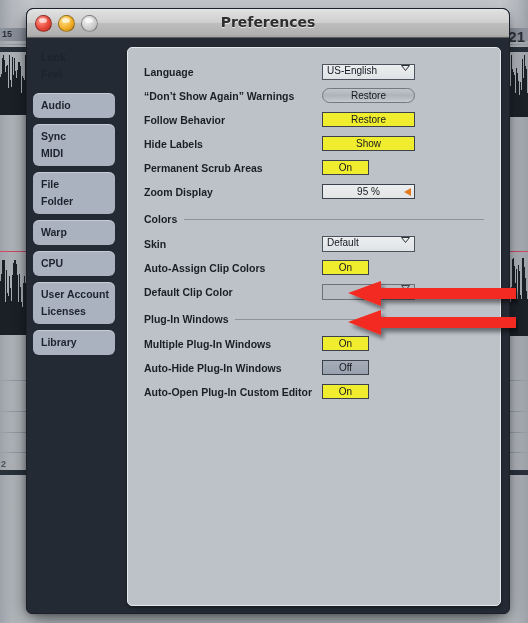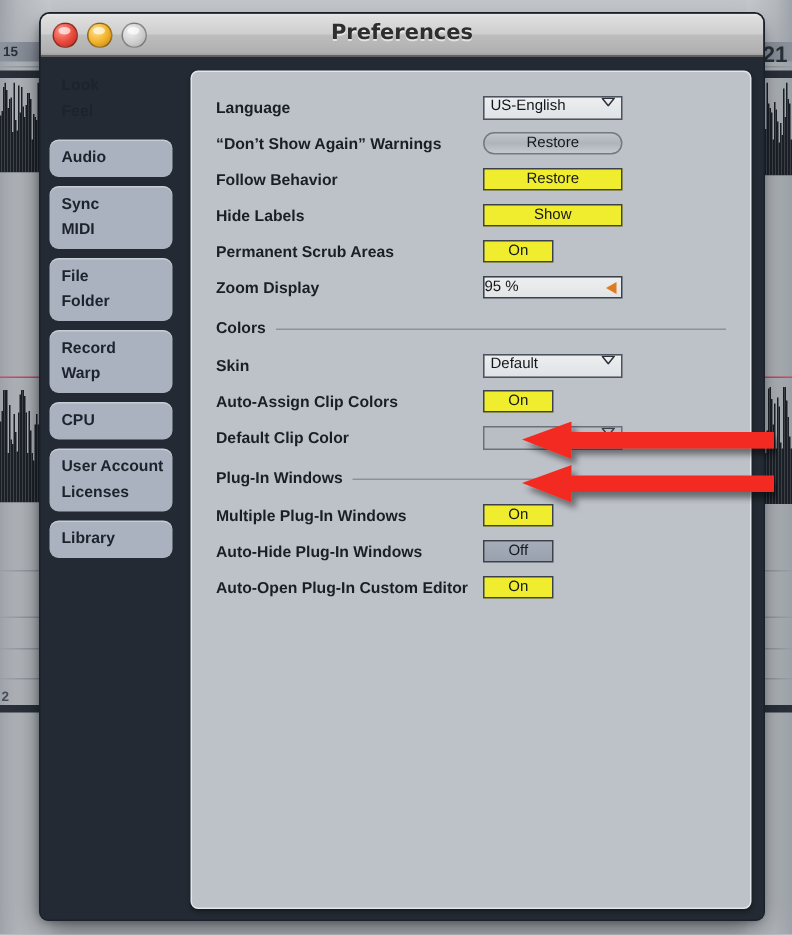--- a/index.html
+++ b/index.html
@@ -238,21 +238,21 @@
   .tog.wide { width: 93px; }
   .tog.narrow { width: 47px; }
   .tog.on  { background: #f0ec2e; }
   .tog.off { background: linear-gradient(to bottom, #a6adb9 0%, #99a1ae 100%); }
 
   .slider {
     width: 93px; height: 15px;
     border: 1px solid #3b424b;
     background: linear-gradient(to bottom, #eceeef 0%, #e2e4e6 100%);
     position: relative;
-    display: flex; align-items: center; 
+    display: flex; align-items: center; justify-content: center;
     box-sizing: border-box;
     cursor: pointer;
   }
   .slider span.sl-val {
     font-size: 10px; color: #15191e;
     font-family: "Liberation Sans", sans-serif;
   }
   .slider .tri {
     position: absolute; right: 3px; top: 3px;
     width: 0; height: 0;
@@ -485,21 +485,20 @@
           <div class="side-item">Sync</div>
           <div class="side-item">MIDI</div>
         </div>
 
         <div class="side-group">
           <div class="side-item">File</div>
           <div class="side-item">Folder</div>
         </div>
 
         <div class="side-group">
-          <div class="side-item">Record</div>
           <div class="side-item">Warp</div>
         </div>
 
         <div class="side-group">
           <div class="side-item">CPU</div>
         </div>
 
         <div class="side-group">
           <div class="side-item">User Account</div>
           <div class="side-item">Licenses</div>

